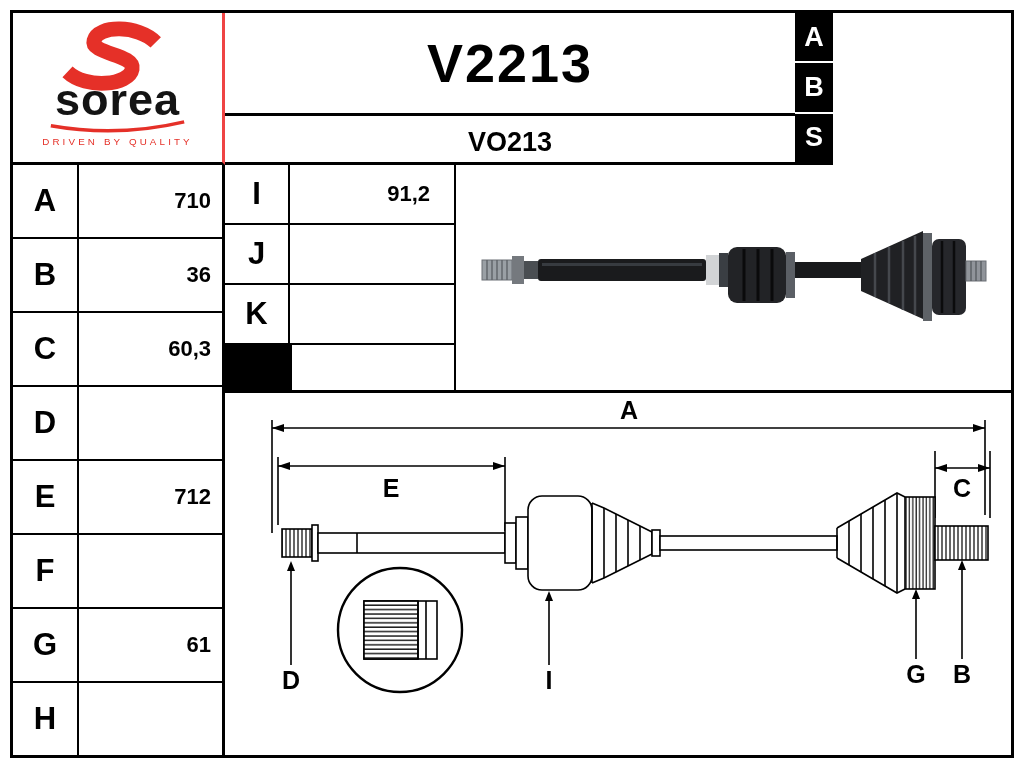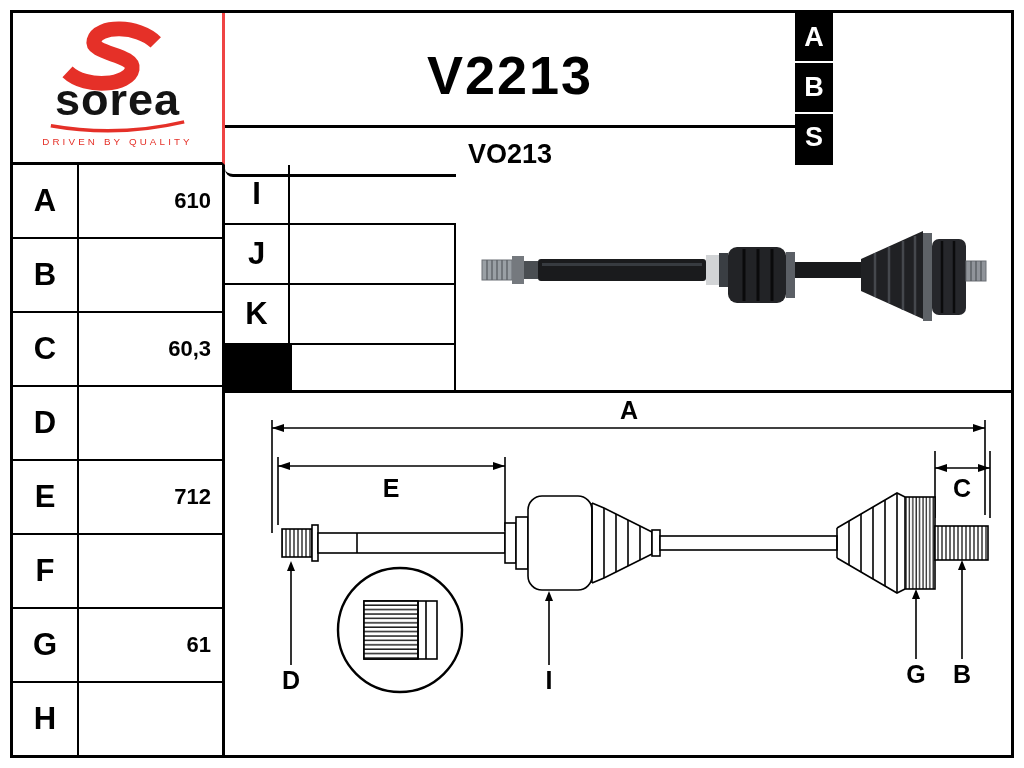--- a/index.html
+++ b/index.html
@@ -2,21 +2,21 @@
 <html><head>
 <meta charset="utf-8">
 <style>
   * { box-sizing: border-box; margin: 0; padding: 0; }
   body { background: #9a9a9a; font-family: "Liberation Sans", sans-serif; }
   .page { position: relative; width: 1024px; height: 768px; background: #fff; margin: 0 auto; overflow: hidden; color: #000; }
   .sheet { position: absolute; left: 10px; top: 10px; right: 10px; bottom: 10px; border: 3px solid #000; background: #fff; }
 
   
   .logo-box { position: absolute; left: 0; top: 0; width: 212px; height: 152px; border-right: 3px solid #ef4444; border-bottom: 3px solid #000; }
-  .title-box { position: absolute; left: 212px; top: 12px; width: 570px; height: 152px; border-bottom: 3px solid #000; border-radius: 8px; }
+  .title-box { position: absolute; left: 212px; top: 0; width: 570px; height: 152px; border-bottom: 3px solid #000; }
   .ref-cell { height: 100px; display: flex; align-items: center; justify-content: center; font-size: 54px; font-weight: bold; letter-spacing: 2px; }
   .title-divider { height: 3px; background: #000; }
   .oem-cell { height: 52px; display: flex; align-items: center; justify-content: center; font-size: 27px; font-weight: bold; }
   .abs-box { position: absolute; left: 782px; top: 0; width: 38px; height: 152px; border-bottom: 3px solid #000; display: flex; flex-direction: column; gap: 2px; background: #fff; }
   .abs-cell { flex: 1; background: #000; color: #fff; display: flex; align-items: center; justify-content: center; font-size: 27px; font-weight: bold; }
   .gear-box { position: absolute; left: 820px; top: 0; right: 0; height: 152px; border-bottom: 3px solid #000; }
 
   
   .left-table { position: absolute; left: 0; top: 152px; width: 212px; height: 590px; border-right: 3px solid #000; display: flex; flex-direction: column; }
   .lt-row { flex: 1; display: flex; border-bottom: 2px solid #000; }
@@ -62,24 +62,25 @@
     <div class="abs-box">
       <div class="abs-cell">A</div>
       <div class="abs-cell">B</div>
       <div class="abs-cell">S</div>
     </div>
 
 
     <div class="left-table">
       <div class="lt-row">
         <div class="lt-letter">A</div>
-        <div class="lt-value">610</div>
+        <div class="lt-value">710</div>
       </div>
       <div class="lt-row">
         <div class="lt-letter">B</div>
+        <div class="lt-value">36</div>
       </div>
       <div class="lt-row">
         <div class="lt-letter">C</div>
         <div class="lt-value">60,3</div>
       </div>
       <div class="lt-row">
         <div class="lt-letter">D</div>
       </div>
       <div class="lt-row">
         <div class="lt-letter">E</div>
@@ -95,20 +96,21 @@
       </div>
       <div class="lt-row">
         <div class="lt-letter">H</div>
         <div class="lt-value"></div>
       </div>
     </div>
 
     <div class="mid-table">
       <div class="mt-row">
         <div class="mt-letter">I</div>
+        <div class="mt-value">91,2</div>
       </div>
       <div class="mt-row">
         <div class="mt-letter">J</div>
         <div class="mt-value"></div>
       </div>
       <div class="mt-row">
         <div class="mt-letter">K</div>
         <div class="mt-value"></div>
       </div>
       <div class="mt-fillrow">

